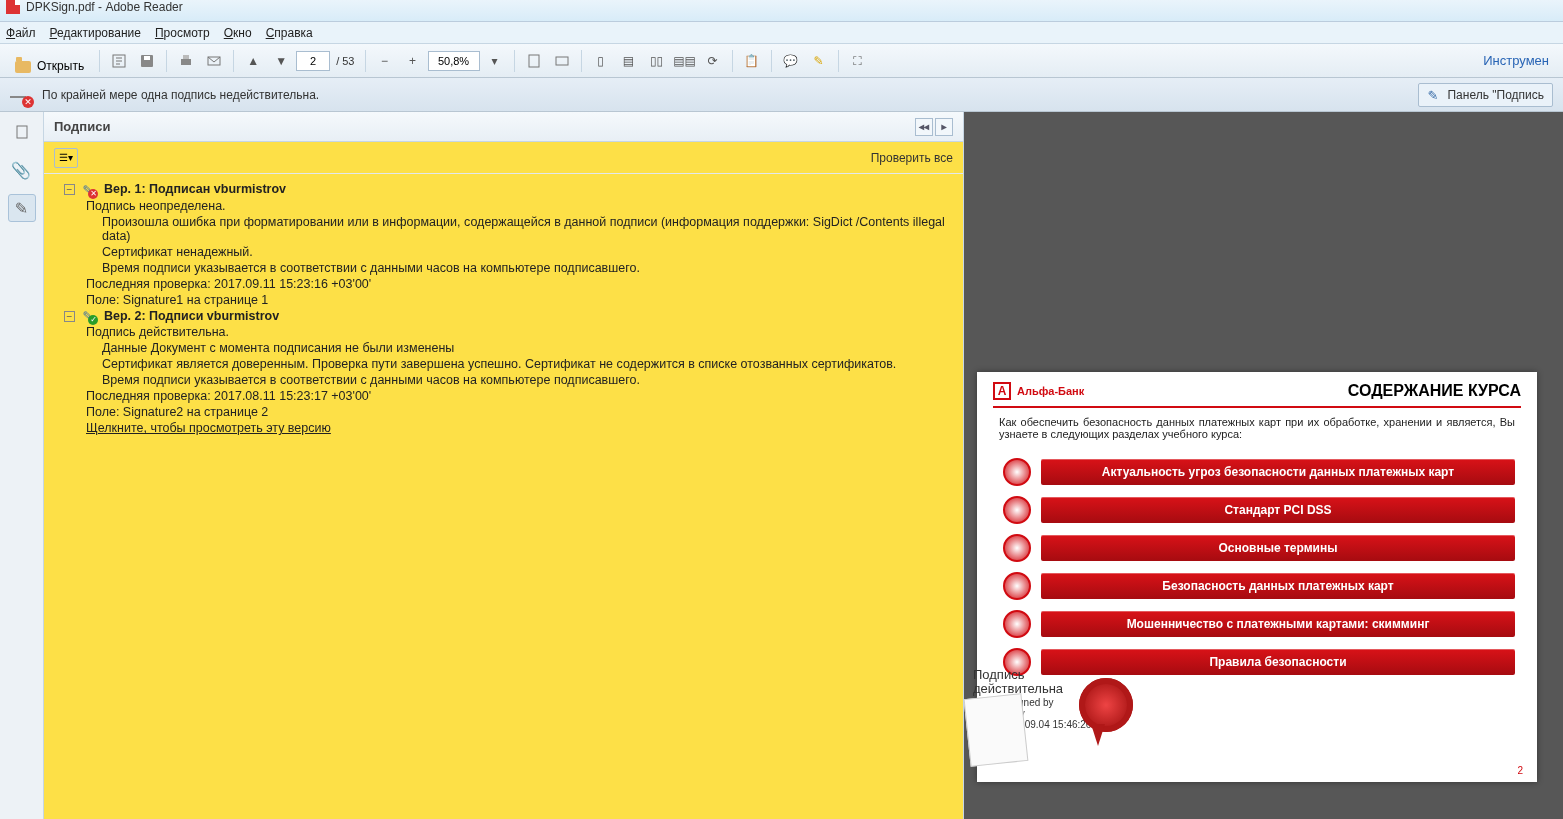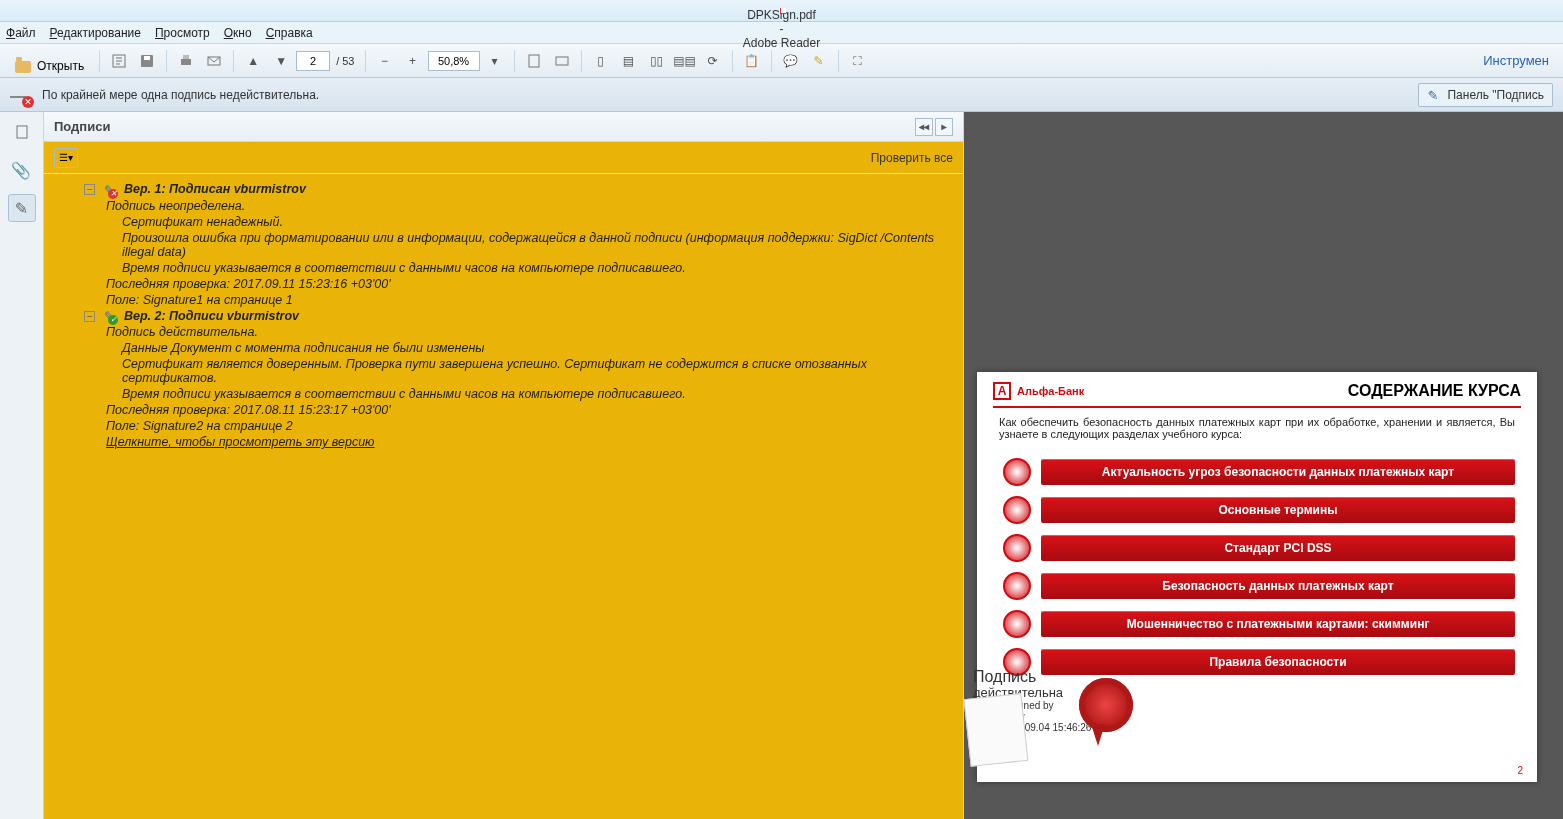--- a/index.html
+++ b/index.html
@@ -1,19 +1,19 @@
 <!DOCTYPE html>
 <html><head>
 <meta charset="utf-8">
 <style>
 * { margin: 0; padding: 0; box-sizing: border-box; font-family: "Segoe UI", Tahoma, sans-serif; }
 html, body { width: 1563px; height: 819px; overflow: hidden; background: #fff; }
 
 
-.titlebar { height: 22px; background: linear-gradient(#eaf4fb, #d8ecf8); display: flex; align-items: center; padding: 8px 6px; font-size: 12px; color: #333; border-bottom: 1px solid #bcd; flex-direction: column; }
+.titlebar { height: 22px; background: linear-gradient(#eaf4fb, #d8ecf8); display: flex; padding: 0 6px; font-size: 12px; color: #333; border-bottom: 1px solid #bcd; }
 .titlebar .pdf-icon { width: 14px; height: 14px; background: #d33; margin-right: 6px; display:inline-block; position:relative; }
 .titlebar .pdf-icon::after{content:"";position:absolute;top:0;right:0;width:5px;height:5px;background:#fff;border-left:1px solid #d33;border-bottom:1px solid #d33;}
 
 
 .menubar { height: 22px; background: #e9f3fa; display: flex; align-items: center; padding: 0 6px; font-size: 12px; color: #222; border-bottom: 1px solid #c6d6e3; gap: 14px; }
 .menubar span { cursor: default; }
 .menubar span u { text-decoration: underline; }
 
 
 .toolbar { height: 34px; background: linear-gradient(#f4f8fc,#e4edf4); border-bottom: 1px solid #b8c6d2; display: flex; align-items: center; padding: 0 6px; font-size: 12px; gap: 2px; }
@@ -35,29 +35,29 @@
 .warnbar .panel-btn{margin-left:auto;display:flex;align-items:center;gap:6px;border:1px solid #a9bdd0;background:#eaf2f9;height:24px;padding:0 8px;border-radius:2px;}
 .warnbar .panel-btn .pen-ico{width:14px;height:14px;display:inline-block;position:relative;}
 .warnbar .panel-btn .pen-ico::before{content:"✎";color:#3a6da8;font-size:13px;}
 
 
 .body{display:flex;height:calc(819px - 22px - 22px - 34px - 34px);}
 .left-strip{width:44px;background:#edf2f6;border-right:1px solid #c6d6e3;display:flex;flex-direction:column;align-items:center;padding-top:6px;gap:10px;}
 .left-strip .strip-btn{width:28px;height:28px;border:1px solid transparent;border-radius:3px;display:flex;align-items:center;justify-content:center;color:#666;}
 .left-strip .strip-btn.active{background:#dae6f0;border-color:#a9c2d9;}
 
-.sig-panel{width:920px;background:#eab308;border-right:1px solid #c6d6e3;display:flex;flex-direction:column;}
+.sig-panel{width:920px;background:#fde047;border-right:1px solid #c6d6e3;display:flex;flex-direction:column;}
 .sig-header{height:30px;background:linear-gradient(#f5f9fc,#e8eff5);border-bottom:1px solid #c6d6e3;display:flex;align-items:center;padding:0 10px;font-size:13px;font-weight:bold;color:#444;}
 .sig-header .nav-arrows{margin-left:auto;display:flex;gap:2px;}
 .sig-header .nav-arrows .arr{width:18px;height:18px;border:1px solid #a9bdd0;background:#f2f7fb;font-size:10px;display:flex;align-items:center;justify-content:center;color:#556;}
 .sig-subbar{height:32px;border-bottom:1px solid #e2e8ee;display:flex;align-items:center;padding:0 10px;}
 .sig-subbar .opts{width:24px;height:20px;border:1px solid #a9bdd0;border-radius:2px;font-size:10px;display:flex;align-items:center;justify-content:center;}
 .sig-subbar .verify-all{margin-left:auto;font-size:12px;color:#333;}
 
-.sig-tree{flex:1;overflow:auto;font-size:12.5px;color:#222;padding:6px 22px;font-style:italic;}
+.sig-tree{flex:1;overflow:auto;font-size:12.5px;color:#222;padding:6px 2px;}
 .sig-tree .node{margin:2px 0;}
 .sig-tree .toggle{display:inline-block;width:11px;height:11px;border:1px solid #888;text-align:center;line-height:9px;font-size:10px;margin-right:4px;color:#555;vertical-align:middle;}
 .sig-tree .rev-title{font-weight:bold;}
 .sig-tree .badge{display:inline-block;width:14px;height:14px;vertical-align:middle;margin-right:4px;position:relative;}
 .sig-tree .badge.bad::after{content:"✕";position:absolute;right:-2px;bottom:-2px;width:10px;height:10px;background:#d33;color:#fff;border-radius:50%;font-size:8px;line-height:10px;text-align:center;}
 .sig-tree .badge.good::after{content:"✓";position:absolute;right:-2px;bottom:-2px;width:10px;height:10px;background:#2a9d2a;color:#fff;border-radius:50%;font-size:8px;line-height:10px;text-align:center;}
 .sig-tree .badge::before{content:"✎";color:#3a6da8;font-size:12px;}
 .sig-tree .lvl1{margin-left:18px;}
 .sig-tree .lvl2{margin-left:40px;}
 .sig-tree .lvl3{margin-left:56px;}
@@ -205,22 +205,22 @@
       <span class="verify-all">Проверить все</span>
     </div>
     <div class="sig-tree">
 
       <div class="node lvl1">
         <span class="toggle">−</span>
         <span class="badge bad"></span>
         <span class="rev-title">Вер. 1: Подписан vburmistrov</span>
       </div>
       <div class="node lvl2">Подпись неопределена.</div>
+      <div class="node lvl3">Произошла ошибка при форматировании или в информации, содержащейся в данной подписи (информация поддержки: SigDict /Contents illegal data)</div>
       <div class="node lvl3">Сертификат ненадежный.</div>
-      <div class="node lvl3">Произошла ошибка при форматировании или в информации, содержащейся в данной подписи (информация поддержки: SigDict /Contents illegal data)</div>
       <div class="node lvl3">Время подписи указывается в соответствии с данными часов на компьютере подписавшего.</div>
       <div class="node lvl2">Последняя проверка: 2017.09.11 15:23:16 +03'00'</div>
       <div class="node lvl2">Поле: Signature1 на странице 1</div>
 
       <div class="node lvl1">
         <span class="toggle">−</span>
         <span class="badge good"></span>
         <span class="rev-title">Вер. 2: Подписи vburmistrov</span>
       </div>
       <div class="node lvl2">Подпись действительна.</div>
@@ -248,52 +248,52 @@
         <div class="item">
             <div class="ico">
               <div class="circ"></div>
             </div>
             <div class="bar">Актуальность угроз безопасности данных платежных карт</div>
           </div>
         <div class="item">
             <div class="ico">
               <div class="circ"></div>
             </div>
+            <div class="bar">Стандарт PCI DSS</div>
+          </div>
+        <div class="item">
+            <div class="ico">
+              <div class="circ"></div>
+            </div>
             <div class="bar">Основные термины</div>
           </div>
         <div class="item">
             <div class="ico">
               <div class="circ"></div>
             </div>
-            <div class="bar">Стандарт PCI DSS</div>
-          </div>
-        <div class="item">
-            <div class="ico">
-              <div class="circ"></div>
-            </div>
             <div class="bar">Безопасность данных платежных карт</div>
           </div>
         <div class="item">
             <div class="ico">
               <div class="circ"></div>
             </div>
             <div class="bar">Мошенничество с платежными картами: скимминг</div>
           </div>
         <div class="item">
             <div class="ico">
               <div class="circ"></div>
             </div>
             <div class="bar">Правила безопасности</div>
           </div>
       </div>
       <div class="footer-num">2</div>
     </div>
 
     <div class="sig-stamp">
-      <div style="font-size:16px">Подпись</div>
+      <div style="font-size:13px">Подпись</div>
       <div style="font-size:13px">действительна</div>
       <div>Digitally signed by</div>
       <div>vburmistrov</div>
       <div>Date: 2017.09.04 15:46:26</div>
       <div>MSK</div>
       <div class="paper"></div>
       <div class="seal"></div>
     </div>
   </div>
 </div>

